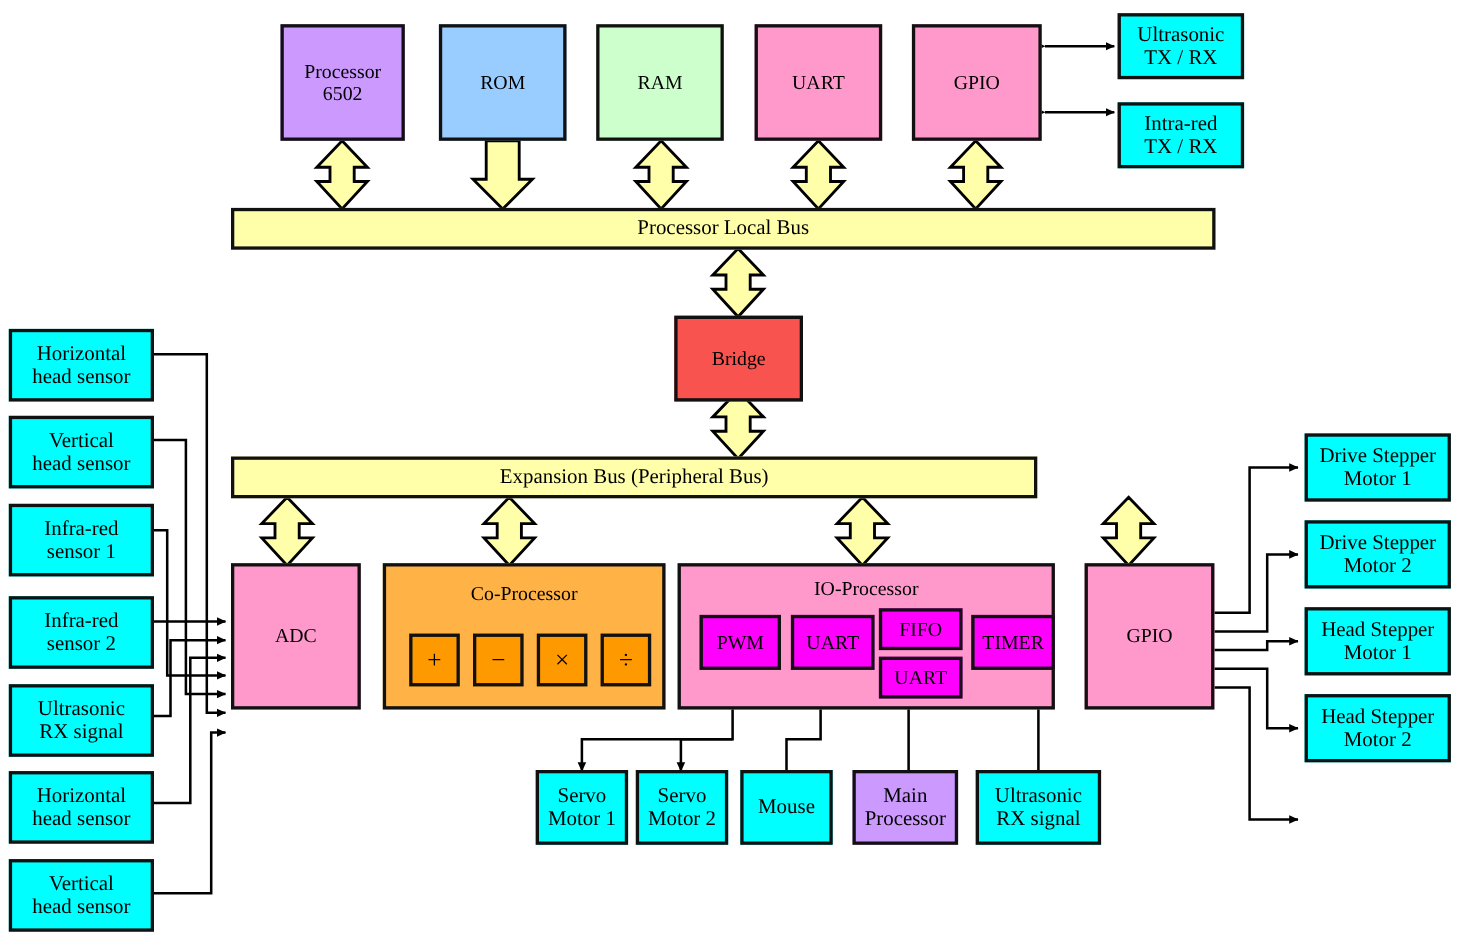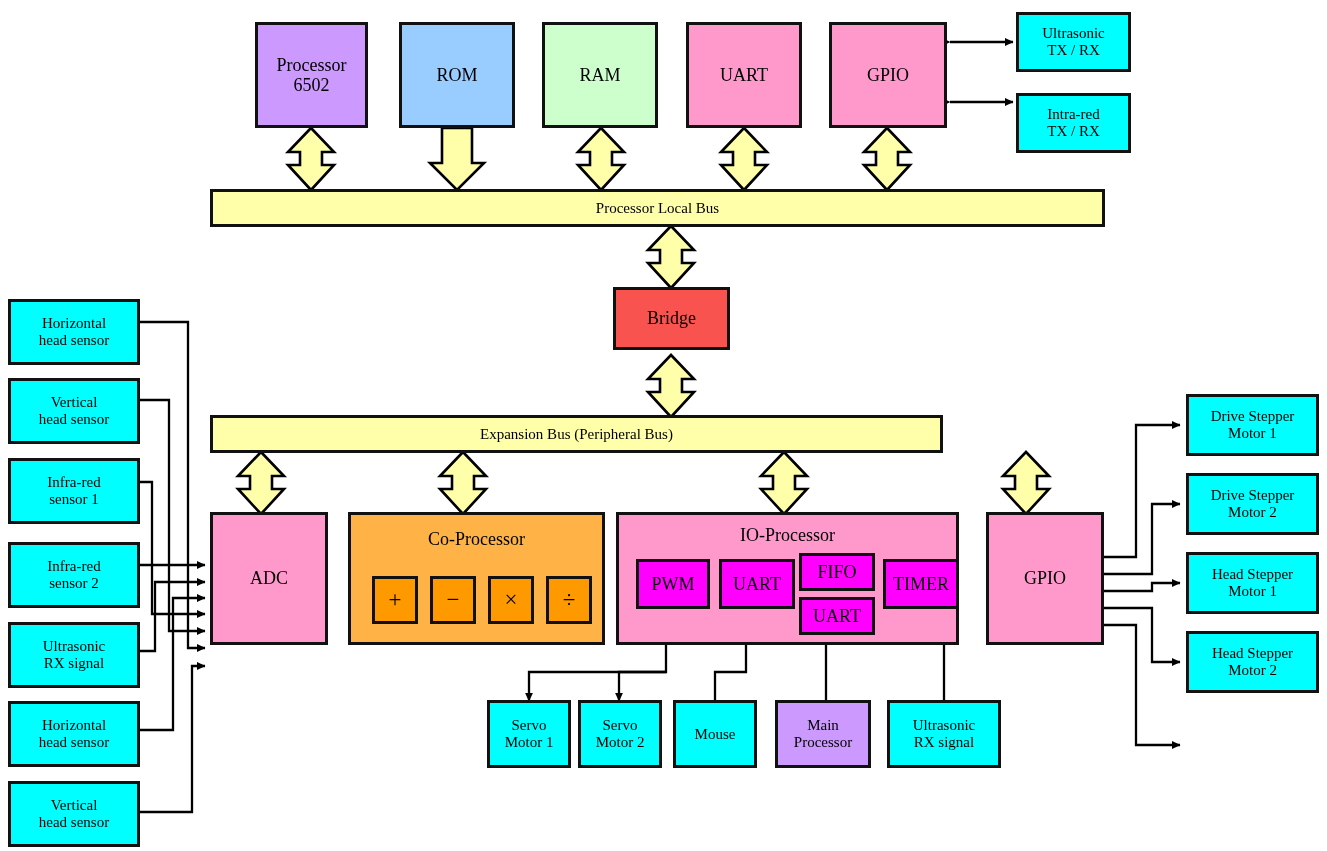--- a/index.html
+++ b/index.html
@@ -9,21 +9,21 @@
   svg.wires{position:absolute;left:0;top:0;width:1327px;height:851px;pointer-events:none;}
   .node{position:absolute;box-sizing:border-box;border:3px solid #111111;
         display:flex;align-items:center;justify-content:center;text-align:center;
         line-height:1.12;color:#000000;z-index:3;}
   .node .lbl{display:block;padding:0 2px;}
   .bus{z-index:2;}
   .grp{z-index:2;display:block;}
   .grp .gtitle{display:block;width:100%;text-align:center;}
   .inner{position:absolute;box-sizing:border-box;border:3px solid #111111;
          display:flex;align-items:center;justify-content:center;text-align:center;
-         color:#000000;z-index:4;} .f17{font-size:15px;}
+         color:#000000;z-index:4;} .f17{font-size:19px;}
   .f18{font-size:18px;} .f22{font-size:23px;}
 </style>
 </head>
 <body>
 
 <div id="stage">
 
   <svg class="wires" viewBox="0 0 1327 851" xmlns="http://www.w3.org/2000/svg">
     <defs>
       <marker id="ah" markerWidth="9" markerHeight="9" refX="8" refY="4.5" orient="auto" markerUnits="userSpaceOnUse">
@@ -109,21 +109,21 @@
     <span class="lbl">Ultrasonic<br>TX / RX</span>
   </div>
   <div class="node f17" style="left:1016px;top:93px;width:115px;height:60px;background:#00ffff;">
     <span class="lbl">Intra-red<br>TX / RX</span>
   </div>
 
   <div class="node bus f17" style="left:210px;top:189px;width:895px;height:38px;background:#ffffaa;">
     <span class="lbl">Processor Local Bus</span>
   </div>
 
-  <div class="node f18" style="left:613px;top:287px;width:117px;height:63px;background:#f9534f;">
+  <div class="node f18" style="left:613px;top:287px;width:117px;height:78px;background:#f9534f;">
     <span class="lbl">Bridge</span>
   </div>
 
   <div class="node bus f17" style="left:210px;top:415px;width:733px;height:38px;background:#ffffaa;">
     <span class="lbl">Expansion Bus (Peripheral Bus)</span>
   </div>
 
   <div class="node f17" style="left:8px;top:299px;width:132px;height:66px;background:#00ffff;">
     <span class="lbl">Horizontal<br>head sensor</span>
   </div>

